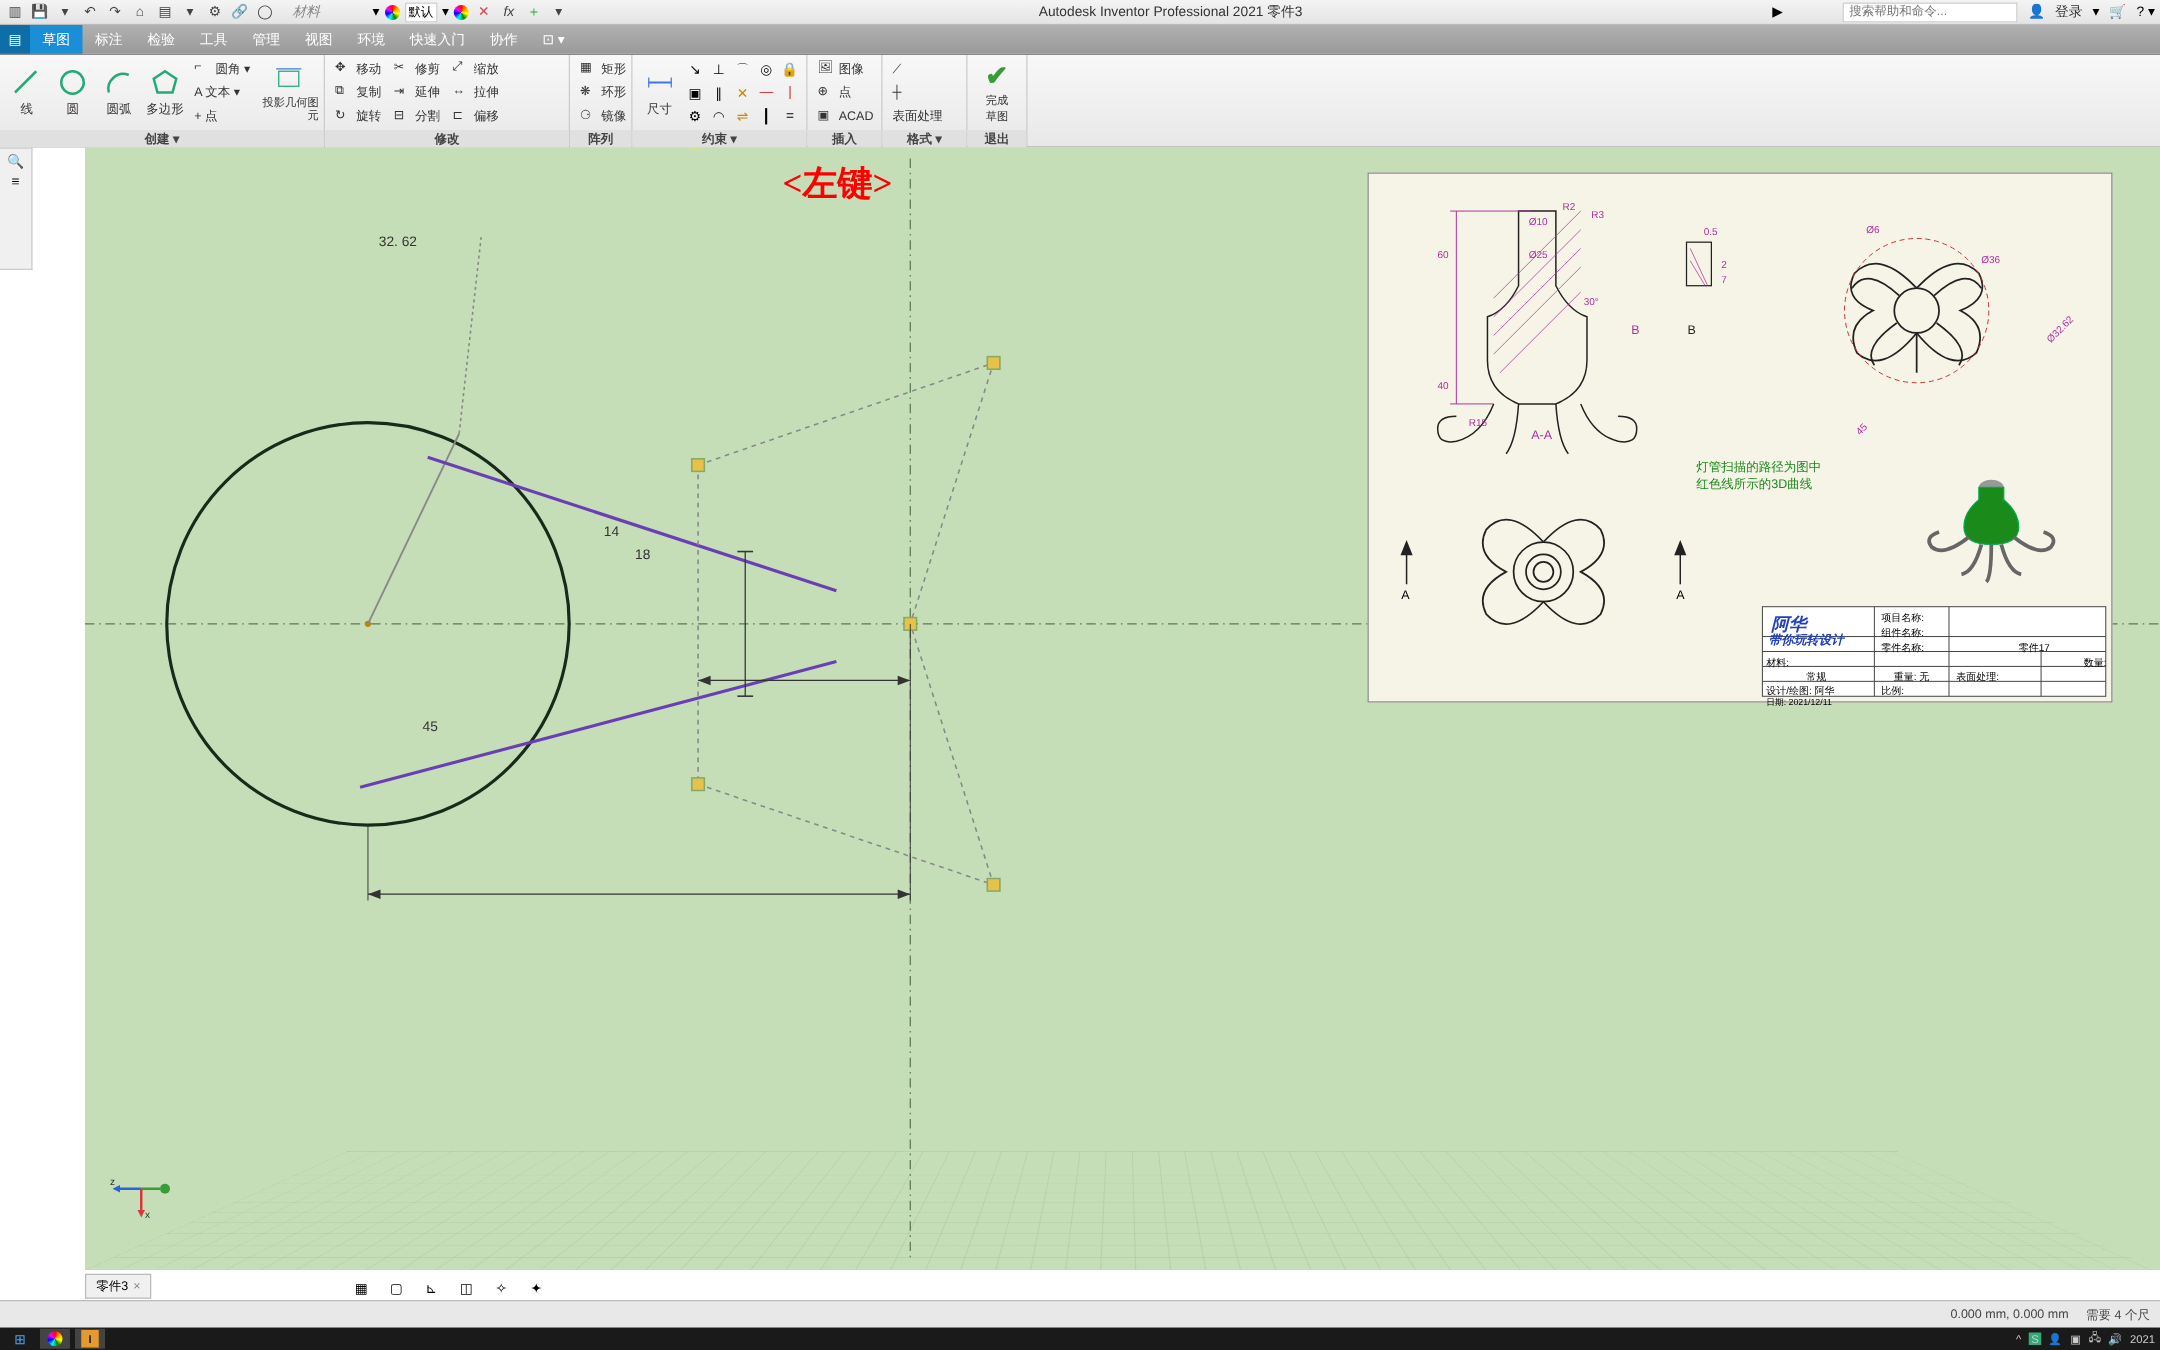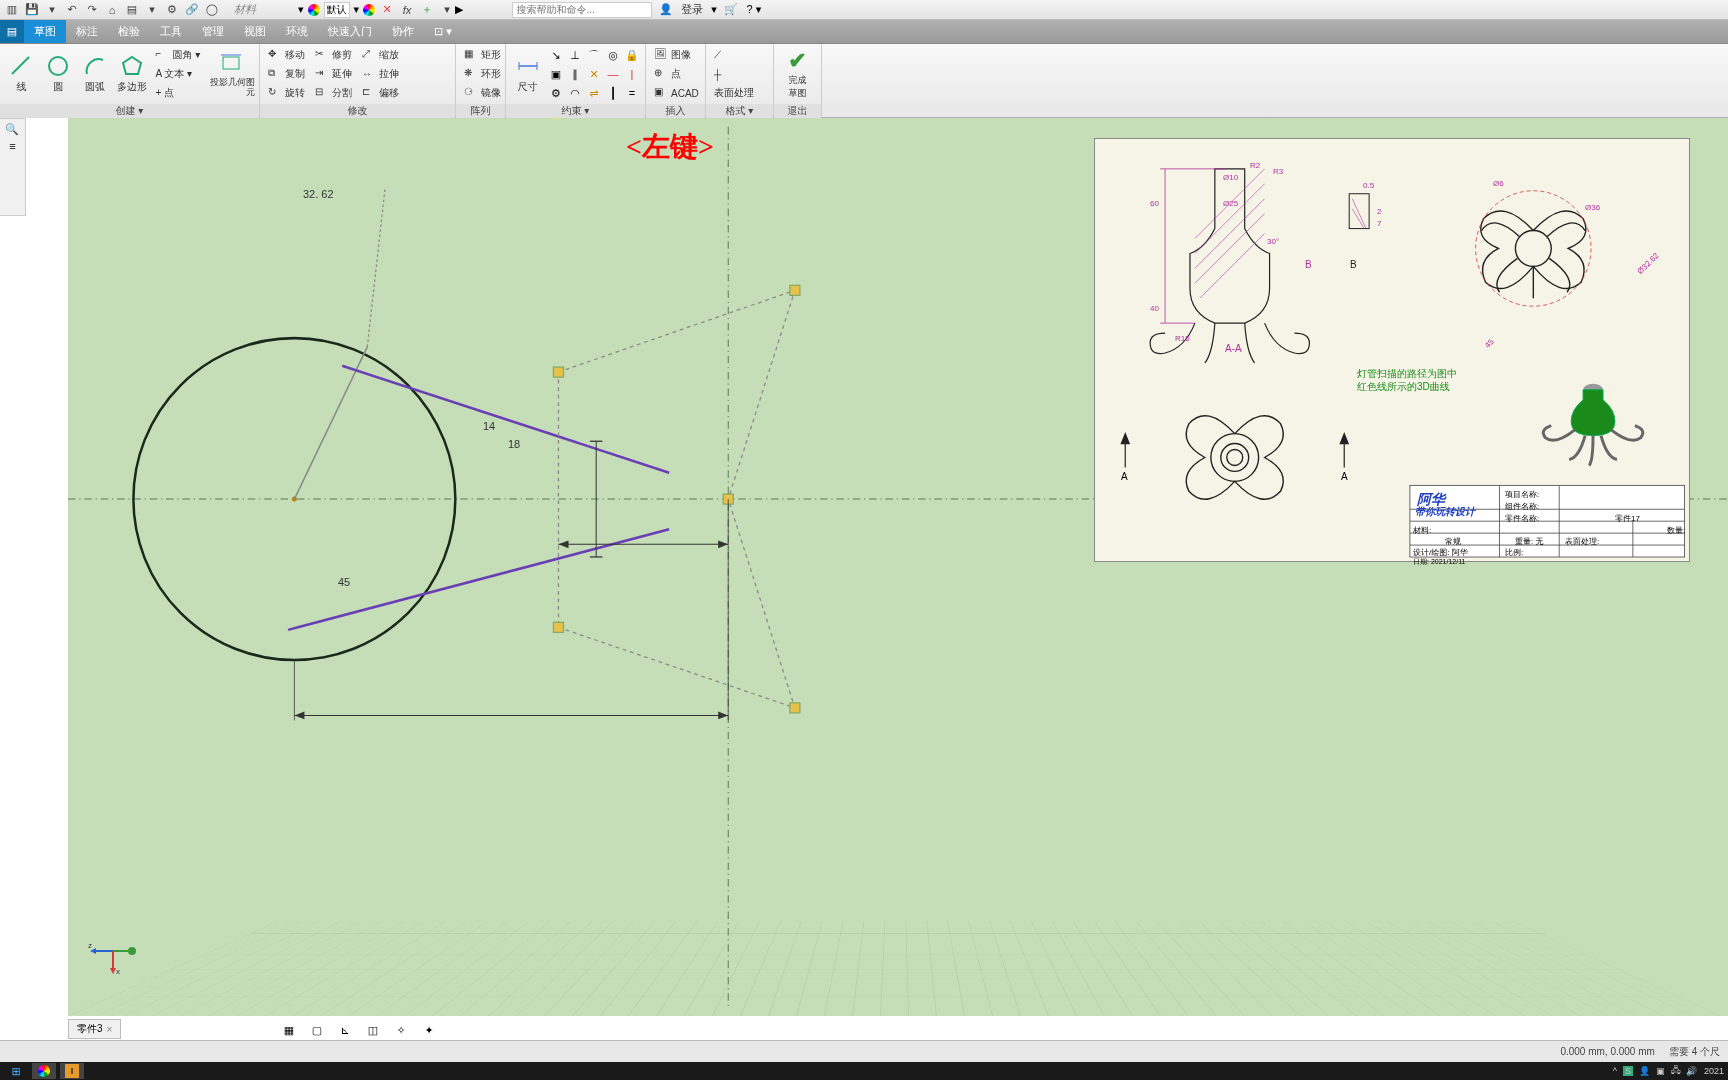--- a/index.html
+++ b/index.html
@@ -21,21 +21,21 @@
 .menubar { height: 24px; background: linear-gradient(#b0b0b0,#9a9a9a); display: flex; align-items: stretch; border-bottom: 1px solid #888; }
 .menubar .tab { padding: 0 10px; display: flex; align-items: center; color: #fff; font-size: 11px; cursor: pointer; }
 .menubar .tab.active { background: #1a8fd8; }
 .menubar .tab.first { background: #0d6ea8; color: #fff; width: 24px; justify-content: center; }
 .menubar .end { margin-left: auto; padding-right: 8px; display: flex; align-items: center; }
 
 
 .ribbon { height: 74px; background: linear-gradient(#f8f8f8,#e8e8e8); display: flex; border-bottom: 1px solid #b0b0b0; }
 .ribbon .panel { border-right: 1px solid #ccc; display: flex; flex-direction: column; }
 .ribbon .panel .body { flex: 1; display: flex; align-items: center; padding: 2px 4px; gap: 2px; }
-.ribbon .panel .label { height: 14px; font-size: 10px; text-align: center; color: #444; background: #e0e0e0; display: flex; align-items: center; justify-content: center; gap: 2px; }
+.ribbon .panel .label { height: 14px; font-size: 10px; text-align: center; color: #444; background: #e0e0e0; display: flex; align-items: center; justify-content: center; gap: 2px; font-weight: bold; }
 .ribbon .bigbtn { display: flex; flex-direction: column; align-items: center; width: 40px; height: 56px; justify-content: center; cursor: pointer; font-size: 10px; color: #333; }
 .ribbon .bigbtn .ico { width: 24px; height: 24px; margin-bottom: 2px; }
 .ribbon .smallrow { display: flex; flex-direction: column; gap: 1px; }
 .ribbon .smallbtn { display: flex; align-items: center; height: 18px; padding: 0 4px; cursor: pointer; font-size: 10px; color: #333; gap: 3px; white-space: nowrap; }
 .ribbon .iconbtn { width: 18px; height: 18px; display: flex; align-items: center; justify-content: center; cursor: pointer; }
 .sico { width: 14px; height: 14px; display: inline-block; }
 .exit-panel .label { background: #d94a4a; color: #fff; }
 
 
 .leftbar { position: absolute; left: 0; top: 118px; width: 26px; height: 98px; background: #f0f0f0; border: 1px solid #ccc; border-left: none; display: flex; flex-direction: column; align-items: center; padding-top: 4px; gap: 4px; }
@@ -109,20 +109,21 @@
     <span>▾</span>
     <span class="color-dot"></span>
     <input class="mat-sel" value="默认" style="">
     <span>▾</span>
     <span class="color-dot"></span>
     <div class="qat-btn" style="color:#d44">✕</div>
     <div class="qat-btn" style="font-style:italic">fx</div>
     <div class="qat-btn" style="color:#3a3">＋</div>
     <div class="qat-btn">▾</div>
   </div>
+  <div class="center">Autodesk Inventor Professional 2021  零件3</div>
   <div class="right">
     <span>▶</span>
     <input class="search" placeholder="搜索帮助和命令..." style="">
     <span>👤</span>
     <span class="login">登录</span>
     <span>▾</span>
     <span>🛒</span>
     <span>? ▾</span>
   </div>
 </div>

